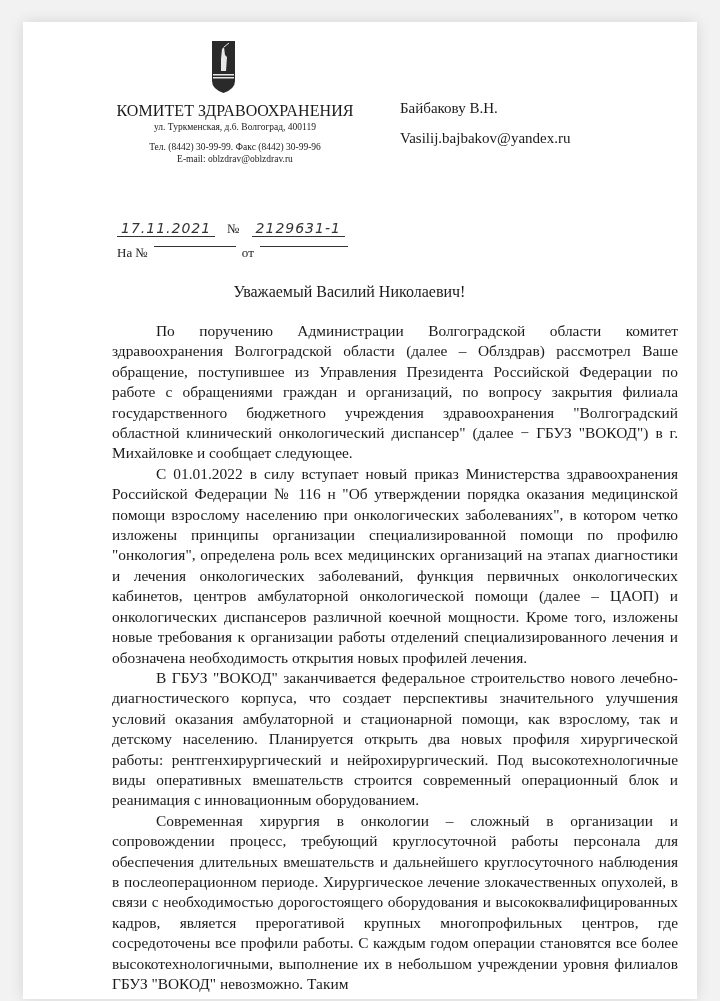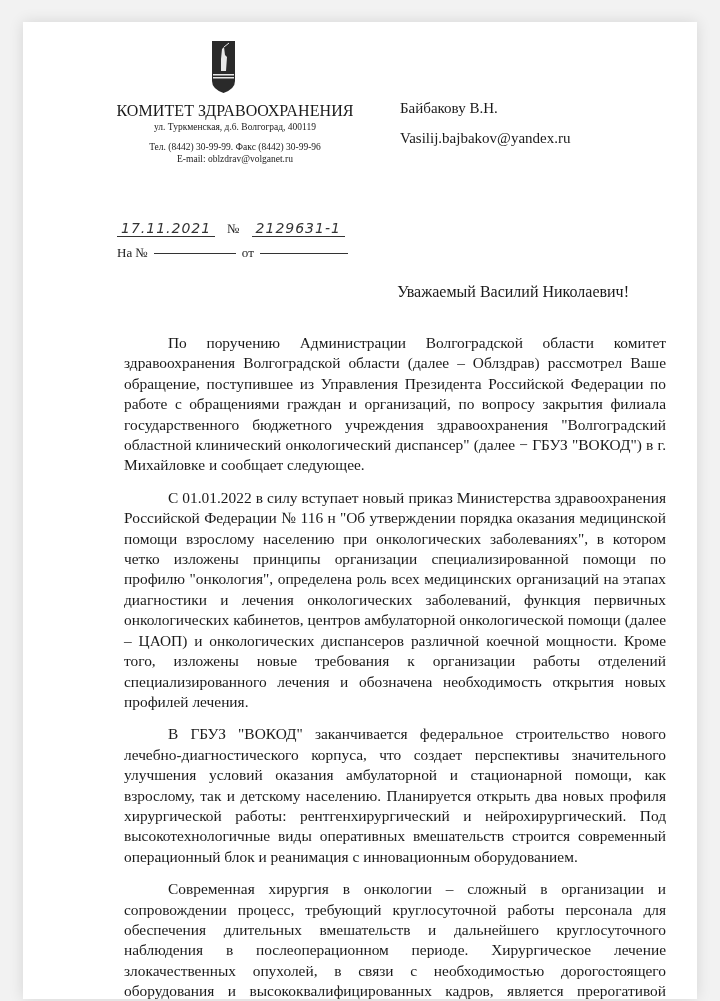--- a/index.html
+++ b/index.html
@@ -34,54 +34,54 @@
       position: absolute; left: 117px; top: 220px; font-size: 13px;
       display: flex; align-items: baseline; gap: 12px;
     }
     .hand {
       font-family: "DejaVu Sans", sans-serif; font-style: italic;
       color: #333; border-bottom: 1px solid #333; padding: 0 4px;
       font-size: 14px; letter-spacing: 1px;
     }
     .regline2 {
       position: absolute; left: 117px; top: 245px; font-size: 13px;
-      display: flex; align-items: center; gap: 6px;
+      display: flex; align-items: flex-start; gap: 6px;
     }
     .blank { display: inline-block; width: 82px; border-bottom: 1px solid #333; height: 1px; }
     .blank2 { display: inline-block; width: 88px; border-bottom: 1px solid #333; height: 1px; }
     .greeting {
       position: absolute; left: 0; right: 0; top: 283px;
-      text-align: right; font-size: 16px; padding-left: 70px; box-sizing: border-box;
+      text-align: center; font-size: 16px; padding-left: 70px; box-sizing: border-box;
       width: 629px;
     }
     .body {
       position: absolute; left: 112px; top: 321px; width: 566px;
       font-size: 15.4px; line-height: 20.4px;
       text-align: justify;
     }
-    .body p { margin: 12px; text-indent: 44px; }
+    .body p { margin: 0; text-indent: 44px; }
   </style>
 </head>
 <body>
 
 <div class="page"></div>
 
 <svg class="emblem" viewBox="0 0 23 54">
   <path d="M0 0 H23 V40 Q23 48 11.5 52 Q0 48 0 40 Z" fill="#2a2a2a"></path>
   <path d="M10 8 L12 6 L13 14 L15 16 L14 30 L9 30 L9 18 Z" fill="#e8e8e8"></path>
   <line x1="12" y1="6" x2="17" y2="2" stroke="#e8e8e8" stroke-width="1"></line>
   <rect x="1" y="33" width="21" height="1.5" fill="#e8e8e8"></rect>
   <rect x="1" y="36" width="21" height="1.5" fill="#e8e8e8"></rect>
 </svg>
 
 <div class="org">
   <div class="org-name">КОМИТЕТ ЗДРАВООХРАНЕНИЯ</div>
   <div class="org-addr">ул. Туркменская, д.6. Волгоград, 400119</div>
   <div class="org-addr" style="margin-top:8px">Тел. (8442) 30-99-99. Факс (8442) 30-99-96</div>
-  <div class="org-addr" style="margin-top:0">E-mail: oblzdrav@volganet.ru</div>
+  <div class="org-addr" style="margin-top:0">E-mail: oblzdrav@oblzdrav.ru</div>
 </div>
 
 <div class="recipient">
   <div>Байбакову В.Н.</div>
   <div class="email">Vasilij.bajbakov@yandex.ru</div>
 </div>
 
 <div class="regline">
   <span class="hand">17.11.2021</span>
   <span>№</span>

